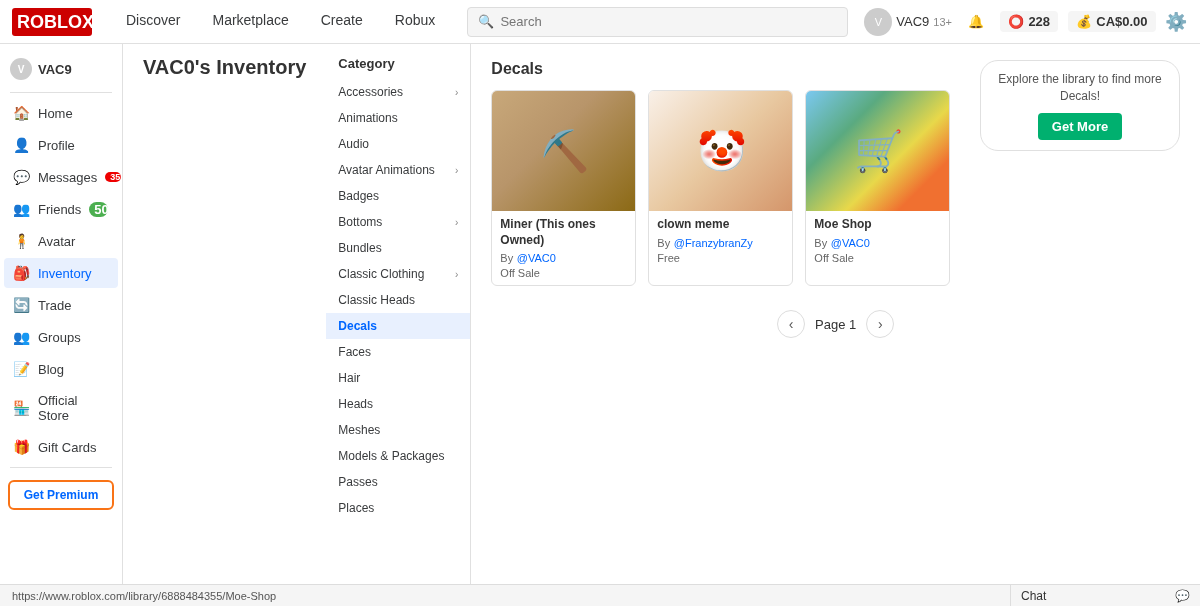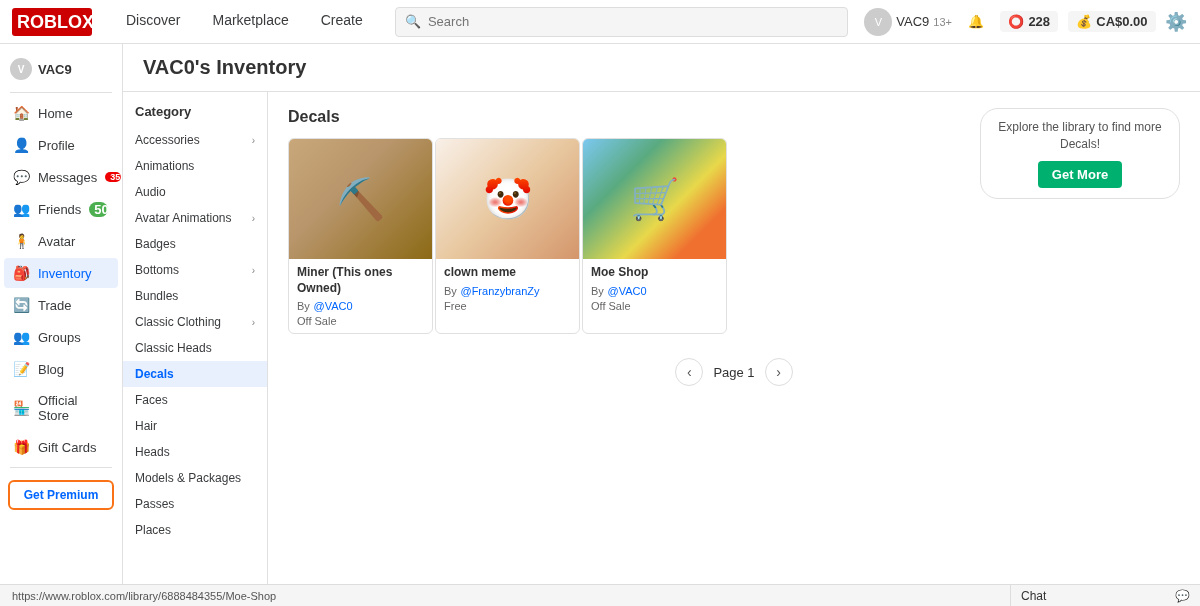--- a/index.html
+++ b/index.html
@@ -71,21 +71,21 @@
     .sidebar-item.active { background: #e8f0fe; color: #0066ff; }
     .sidebar-item-icon { width: 16px; height: 16px; display: flex; align-items: center; justify-content: center; font-size: 14px; }
     .sidebar-divider { height: 1px; background: #e0e0e0; margin: 4px 10px; }
     .get-premium-btn {
       margin: 8px 8px; padding: 6px 10px; background: #fff; border: 2px solid #f97316;
       border-radius: 6px; color: #0066ff; font-size: 12px; font-weight: 600;
       cursor: pointer; text-align: center;
     }
 
     
-    .content { flex: 1; display: flex; flex-direction: column; overflow: hidden; }
+    .content { flex: 1; display: flex; flex-direction: row; overflow: hidden; }
 
     
     .content-header {
       padding: 12px 20px 8px; border-bottom: 1px solid #e0e0e0;
     }
     .page-title { font-size: 20px; font-weight: 700; color: #333; margin-bottom: 4px; }
 
     
     .content-body { display: flex; flex: 1; overflow: hidden; }
 
@@ -102,21 +102,21 @@
     .category-item.active { background: #e8f0fe; color: #0066ff; font-weight: 600; }
     .category-item .chevron { font-size: 10px; color: #888; }
 
     
     .items-area { flex: 1; overflow-y: auto; padding: 16px 20px; position: relative; }
 
     
     .section-title { font-size: 16px; font-weight: 600; color: #333; margin-bottom: 12px; }
 
     
-    .items-grid { display: flex; gap: 2px; flex-wrap: wrap; }
+    .items-grid { display: flex; gap: 12px; flex-wrap: wrap; }
     .item-card {
       width: 145px; cursor: pointer; border-radius: 6px; overflow: hidden;
       border: 1px solid #e0e0e0; background: #fff;
       transition: box-shadow 0.2s;
     }
     .item-image {
       width: 145px; height: 120px; background: #f0f0f0;
       display: flex; align-items: center; justify-content: center;
       overflow: hidden;
     }
@@ -190,20 +190,21 @@
   <div class="logo">
     <svg viewBox="0 0 80 28" fill="none">
       <rect x="0" y="0" width="80" height="28" rx="3" fill="#CC0000"></rect>
       <text x="5" y="20" fill="white" font-size="18" font-weight="900" font-family="Arial">ROBLOX</text>
     </svg>
   </div>
   <div class="nav-links">
     <a class="nav-link">Discover</a>
     <a class="nav-link">Marketplace</a>
     <a class="nav-link">Create</a>
+    <a class="nav-link">Robux</a>
   </div>
   <div class="search-bar">
     <span class="search-icon-wrap">🔍</span>
     <input type="text" placeholder="Search" style="">
   </div>
   <div class="nav-right">
     <div class="user-badge">
       <div class="user-avatar-small">V</div>
       <span>VAC9</span>
       <span style="color:#888;font-size:11px;">13+</span>
@@ -328,20 +329,23 @@
           <span>Decals</span>
         </div>
         <div class="category-item">
           <span>Faces</span>
         </div>
         <div class="category-item">
           <span>Hair</span>
         </div>
         <div class="category-item">
           <span>Heads</span>
+        </div>
+        <div class="category-item">
+          <span>Meshes</span>
         </div>
         <div class="category-item">
           <span>Models &amp; Packages</span>
         </div>
         <div class="category-item">
           <span>Passes</span>
         </div>
         <div class="category-item">
           <span>Places</span>
         </div>

